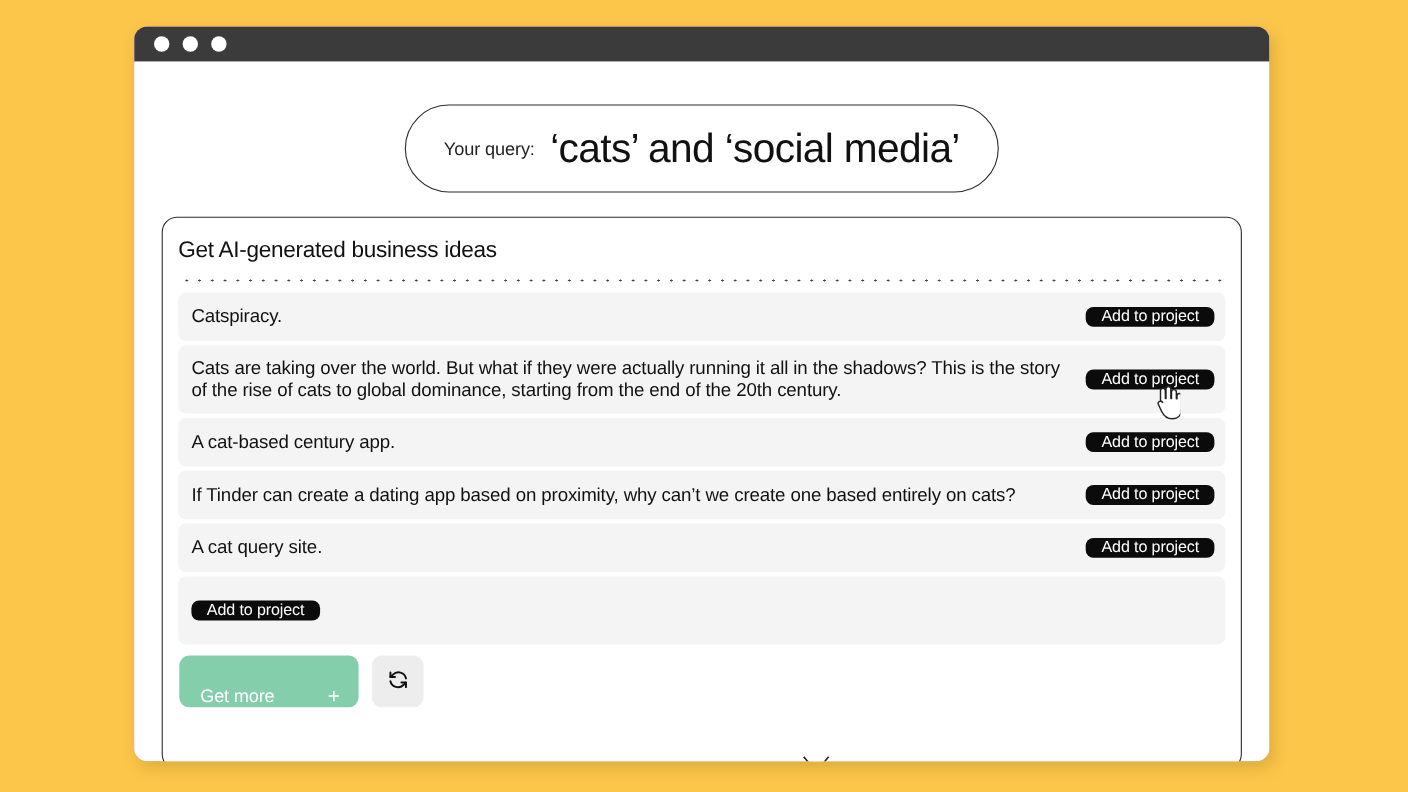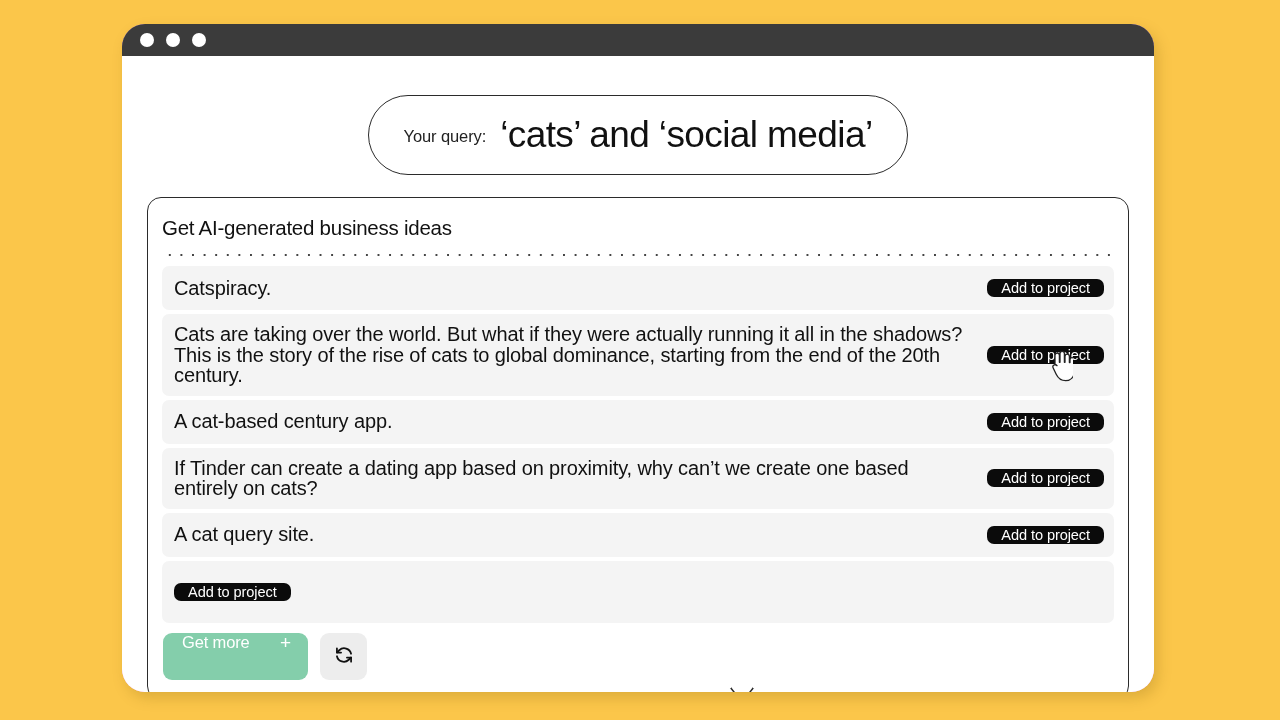--- a/index.html
+++ b/index.html
@@ -16,21 +16,21 @@
     -webkit-font-smoothing: antialiased;
   }
 
   
   .browser-window {
     position: absolute;
     left: 122px;
     top: 24px;
     width: 1032px;
     height: 668px;
-    border-radius: 23px;
+    border-radius: 12px;
     background: #f0abfc;
     box-shadow: 4px 6px 14px rgba(120, 85, 10, 0.22);
     overflow: hidden;
   }
 
   .titlebar {
     height: 32px;
     background: #3b3b3b;
     display: flex;
     align-items: center;
@@ -124,21 +124,21 @@
     min-height: 44px;
     display: flex;
     align-items: center;
     justify-content: space-between;
     padding: 10px 10px 10px 12px;
   }
 
   .idea-row.tall { min-height: 62px; }
 
   .idea-text {
-    font-size: 20px;
+    font-size: 17px;
     line-height: 20.5px;
     color: #111;
     letter-spacing: -0.12px;
     max-width: 800px;
     padding-right: 10px;
   }
 
   .add-btn {
     flex: 0 0 auto;
     background: #0b0b0b;
@@ -160,24 +160,24 @@
     align-items: center;
     gap: 12px;
     margin-top: 10px;
     padding-left: 1px;
   }
 
   .get-more-btn {
     background: #84ceab;
     border: none;
     border-radius: 9px;
-    width: 145px;
+    width: 163px;
     height: 47px;
     display: flex;
-    align-items: flex-start;
+    align-items: flex-end;
     justify-content: space-between;
     padding: 0 17px 0 19px;
     cursor: pointer;
     font-family: "Liberation Sans", sans-serif;
   }
 
   .get-more-label {
     font-size: 16.5px;
     color: #ffffff;
     letter-spacing: -0.15px;

